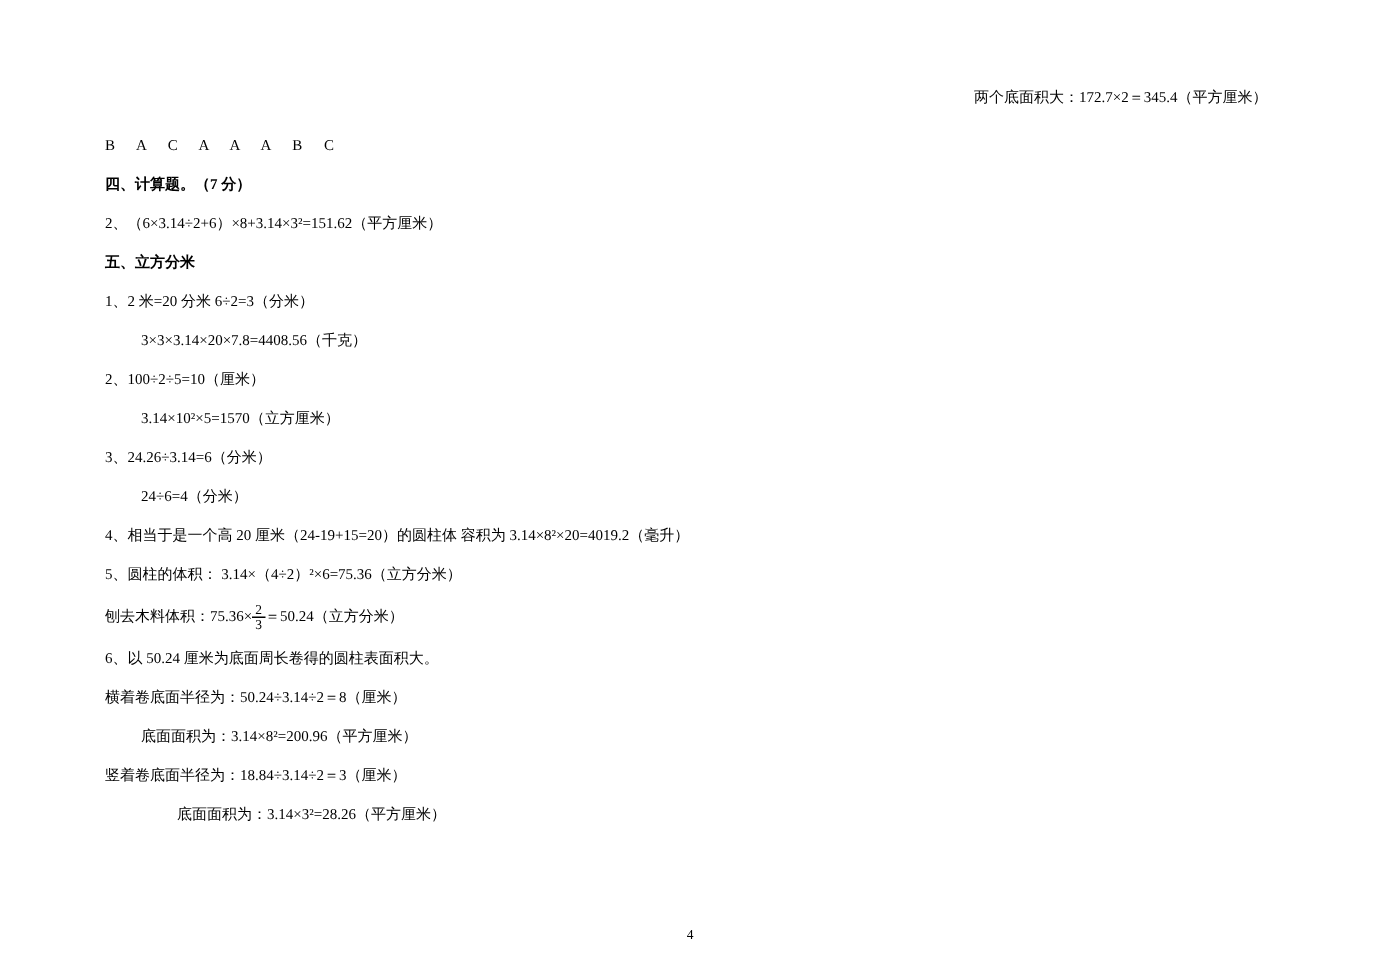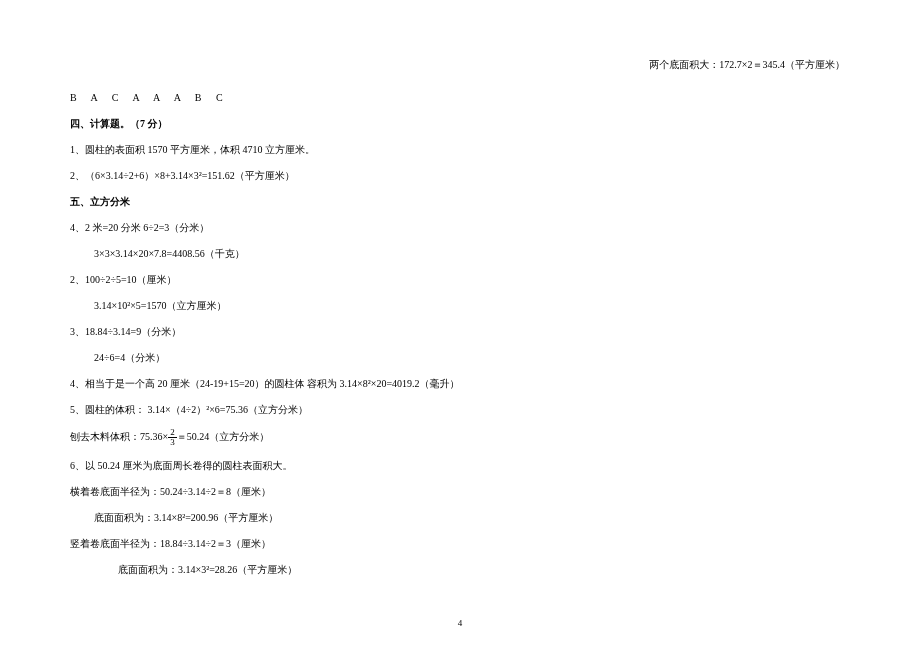--- a/index.html
+++ b/index.html
@@ -71,32 +71,31 @@
 </head>
 <body>
 
 <div class="content">
 
   <div class="line letters">B A C A A A B C</div>
 
   <div class="right-note">两个底面积大：172.7×2＝345.4（平方厘米）</div>
 
   <div class="line bold">四、计算题。（7 分）</div>
-  <div class="line">1、圆柱的表面积 1570 平方厘米，体积 4710 立方厘米。</div>
   <div class="line">2、（6×3.14÷2+6）×8+3.14×3²=151.62（平方厘米）</div>
 
   <div class="line bold">五、立方分米</div>
 
-  <div class="line">4、2 米=20 分米   6÷2=3（分米）</div>
+  <div class="line">1、2 米=20 分米   6÷2=3（分米）</div>
   <div class="line indent">3×3×3.14×20×7.8=4408.56（千克）</div>
 
   <div class="line">2、100÷2÷5=10（厘米）</div>
   <div class="line indent">3.14×10²×5=1570（立方厘米）</div>
 
-  <div class="line">3、18.84÷3.14=9（分米）</div>
+  <div class="line">3、24.26÷3.14=6（分米）</div>
   <div class="line indent">24÷6=4（分米）</div>
 
   <div class="line">4、相当于是一个高 20 厘米（24-19+15=20）的圆柱体  容积为 3.14×8²×20=4019.2（毫升）</div>
 
   <div class="line">5、圆柱的体积： 3.14×（4÷2）²×6=75.36（立方分米）</div>
 
   <div class="line">
     <span>刨去木料体积：75.36×</span><span class="frac"><span class="num">2</span><span class="den">3</span></span><span>＝50.24（立方分米）</span>
   </div>
 

